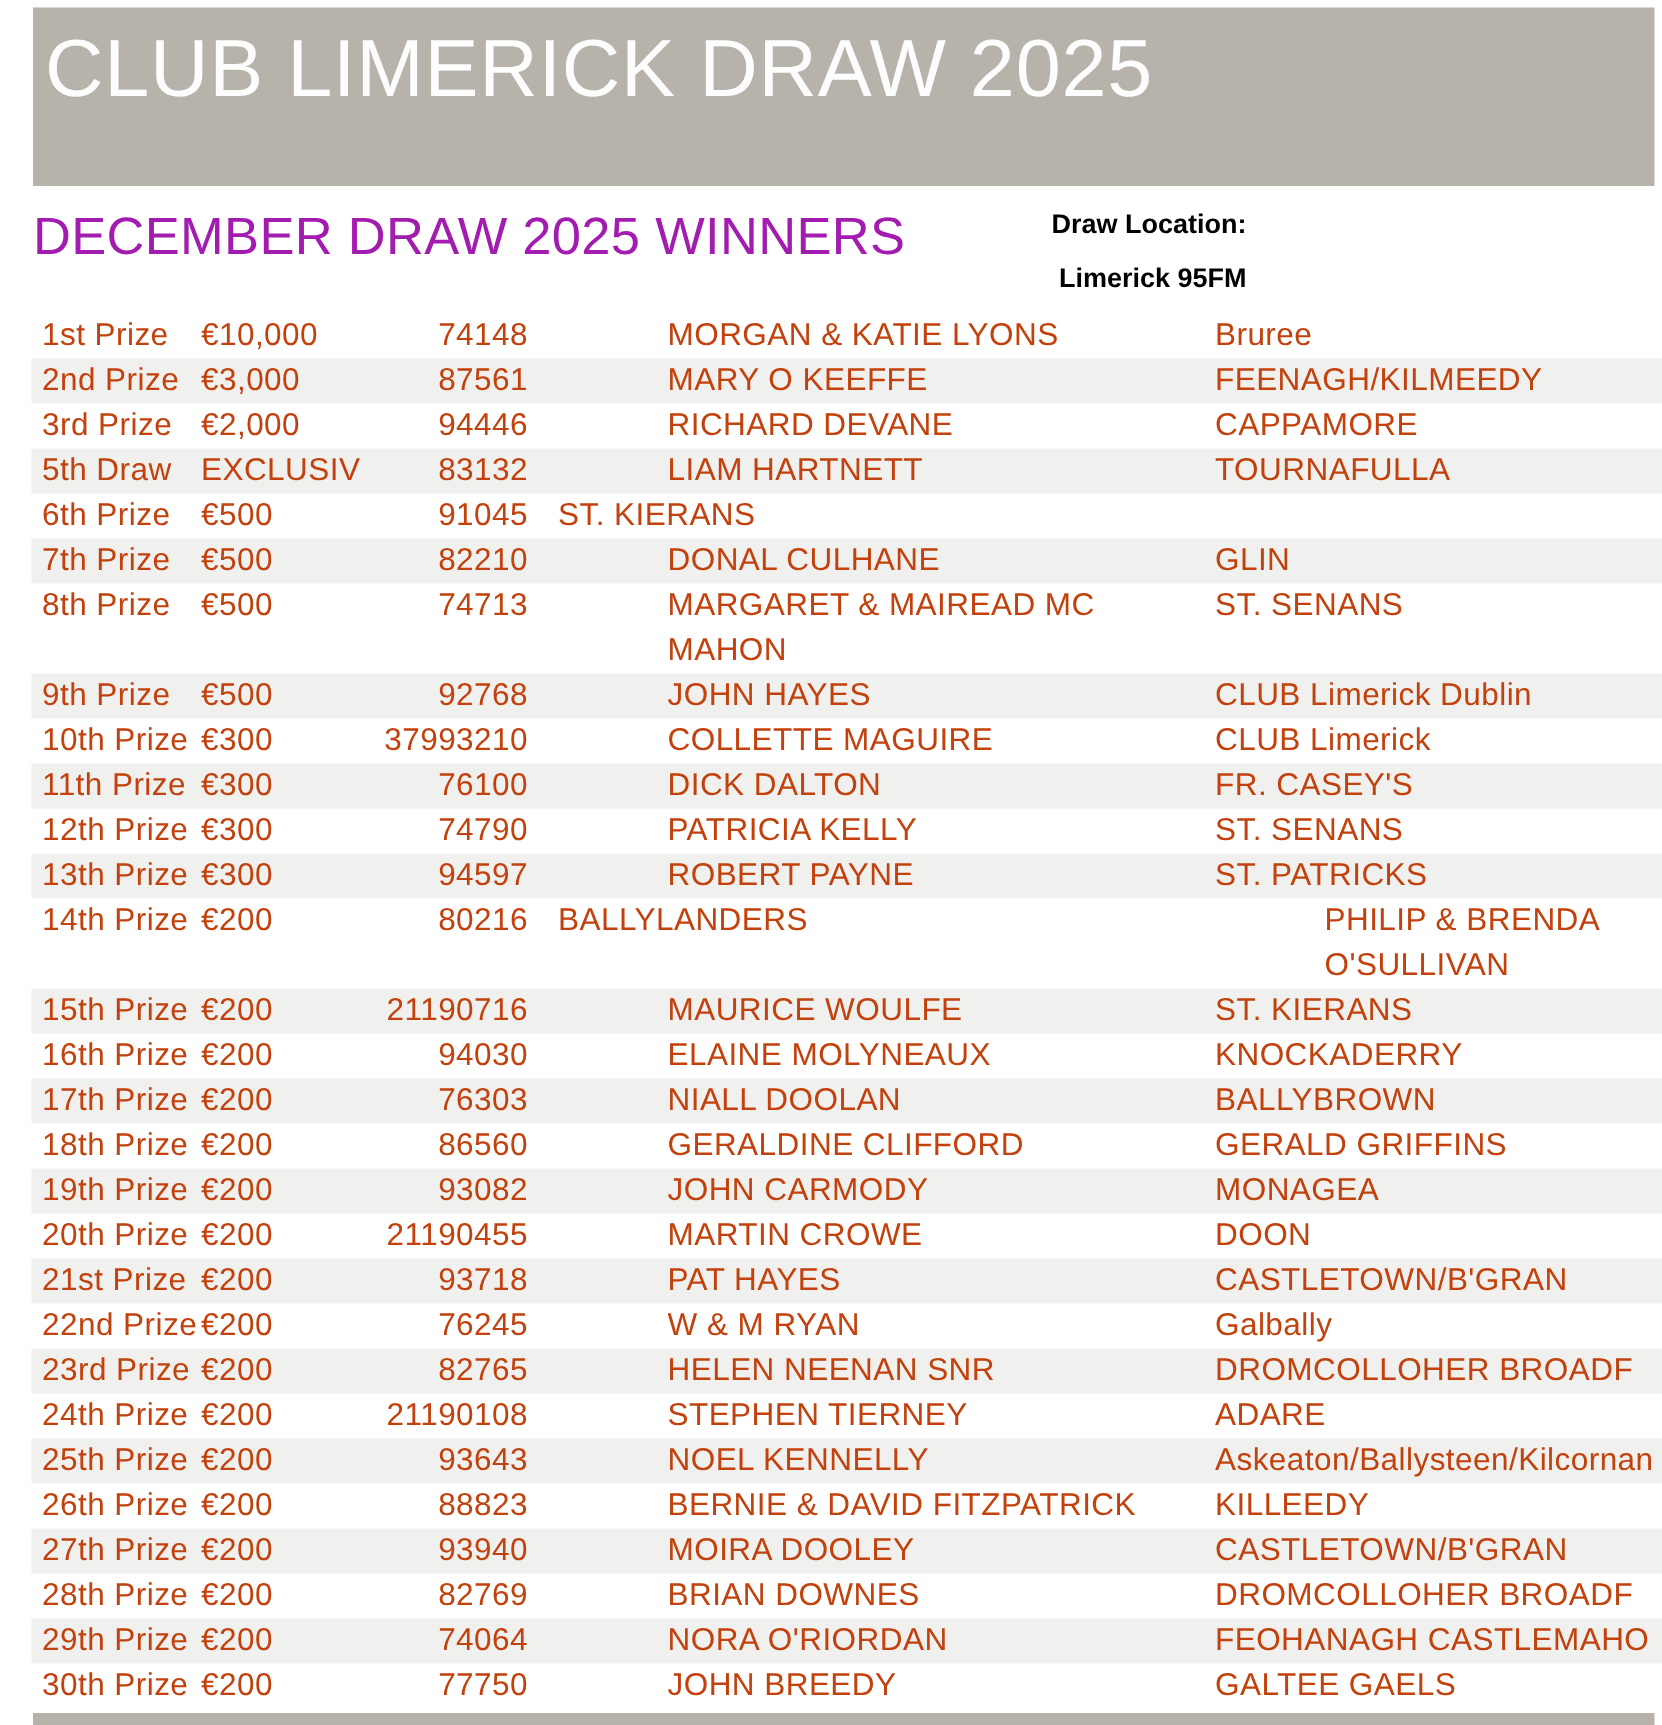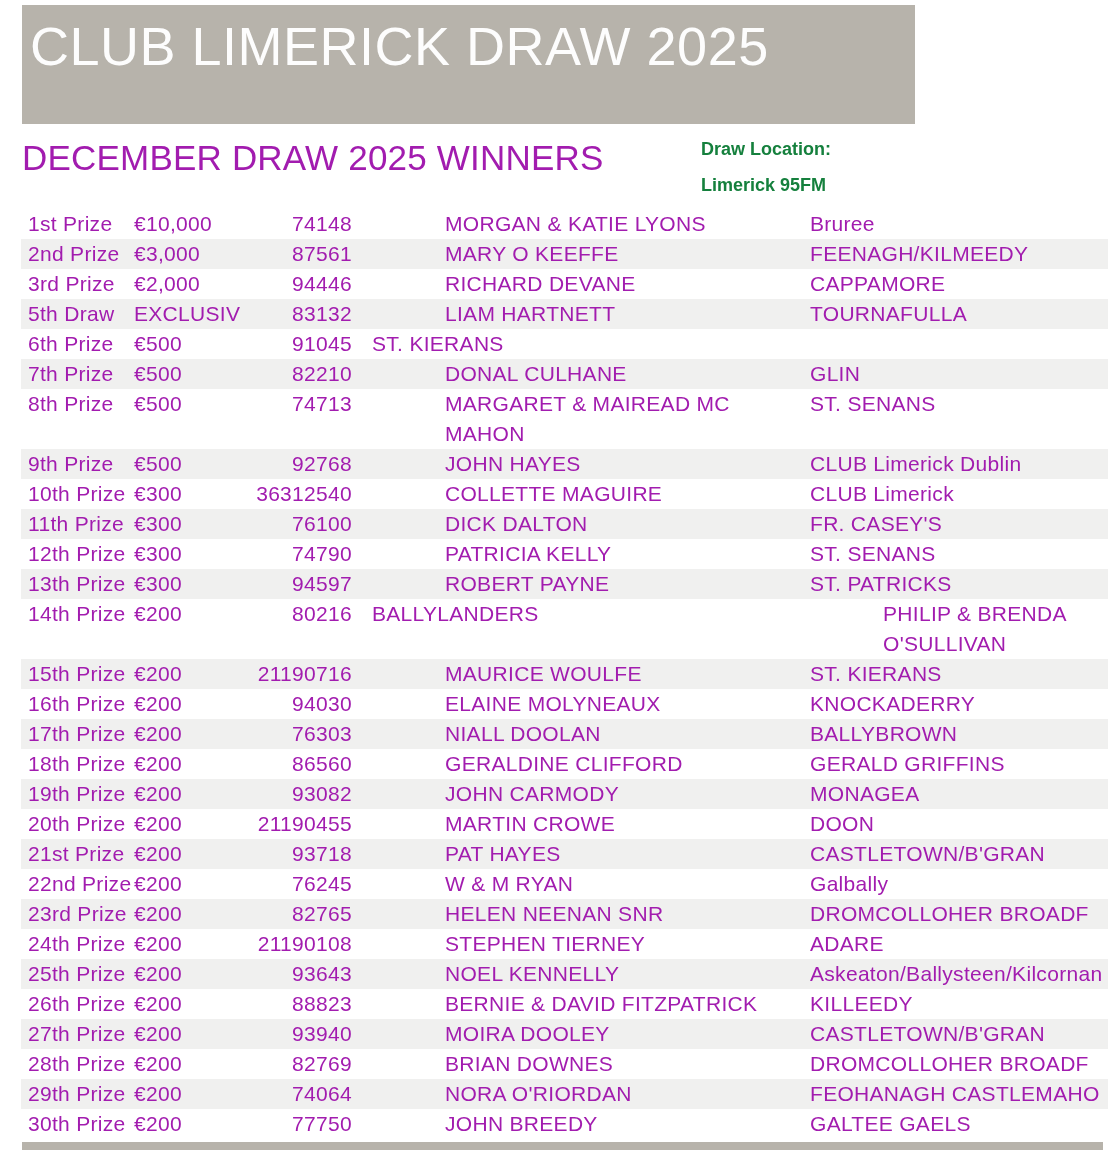--- a/index.html
+++ b/index.html
@@ -5,42 +5,42 @@
   html,body{margin:0;padding:0;background:#ffffff;}
   .page{
     position:relative;
     width:1108px;height:1150px;
     background:#ffffff;
     overflow:hidden;
     font-family:"Liberation Sans","DejaVu Sans",sans-serif;
   }
   .banner{
     position:absolute;left:22px;top:5px;
-    width:893px;height:119px;
+    width:1081px;height:119px;
     background:#b7b3ab;
   }
   .banner h1{
     margin:0;padding:13px 0 0 8px;
     font-size:54px;font-weight:400;line-height:1.05;
     color:#fdfdfd;letter-spacing:0.5px;white-space:nowrap;
   }
   .heading{
     position:absolute;left:22px;top:136px;
     margin:0;font-size:35px;font-weight:400;line-height:43px;
     color:#a21caf;letter-spacing:0.2px;white-space:nowrap;
   }
   .loc{
     position:absolute;left:701px;top:138px;
-    font-size:18px;font-weight:700;color:#15803d;line-height:22px;
-  }
-  .loc .loc-value{margin-top:14px;}
+    font-size:18px;font-weight:700;color:#000000;line-height:22px;
+  }
+  .loc .loc-value{margin-top:14px;text-align:right;}
   .table{
     position:absolute;left:21px;top:209px;
     width:1087px;
-    font-size:21px;color:#a21caf;letter-spacing:0.3px;
+    font-size:21px;color:#c2410c;letter-spacing:0.3px;
   }
   .row{
     display:grid;
     grid-template-columns:113px 106px 112px 438px 1fr;
     line-height:30px;
   }
   .row:nth-child(even){background:#f0f0ef;}
   .cell{white-space:nowrap;overflow:visible;}
   .c-prize{padding-left:7px;}
   .c-num{text-align:right;}
@@ -121,21 +121,21 @@
       <div class="row">
         <div class="cell c-prize">9th Prize</div>
         <div class="cell c-amount">€500</div>
         <div class="cell c-num">92768</div>
         <div class="cell c-winner">JOHN HAYES</div>
         <div class="cell c-location">CLUB Limerick Dublin</div>
       </div>
       <div class="row">
         <div class="cell c-prize">10th Prize</div>
         <div class="cell c-amount">€300</div>
-        <div class="cell c-num">36312540</div>
+        <div class="cell c-num">37993210</div>
         <div class="cell c-winner">COLLETTE MAGUIRE</div>
         <div class="cell c-location">CLUB Limerick</div>
       </div>
       <div class="row">
         <div class="cell c-prize">11th Prize</div>
         <div class="cell c-amount">€300</div>
         <div class="cell c-num">76100</div>
         <div class="cell c-winner">DICK DALTON</div>
         <div class="cell c-location">FR. CASEY'S</div>
       </div>

